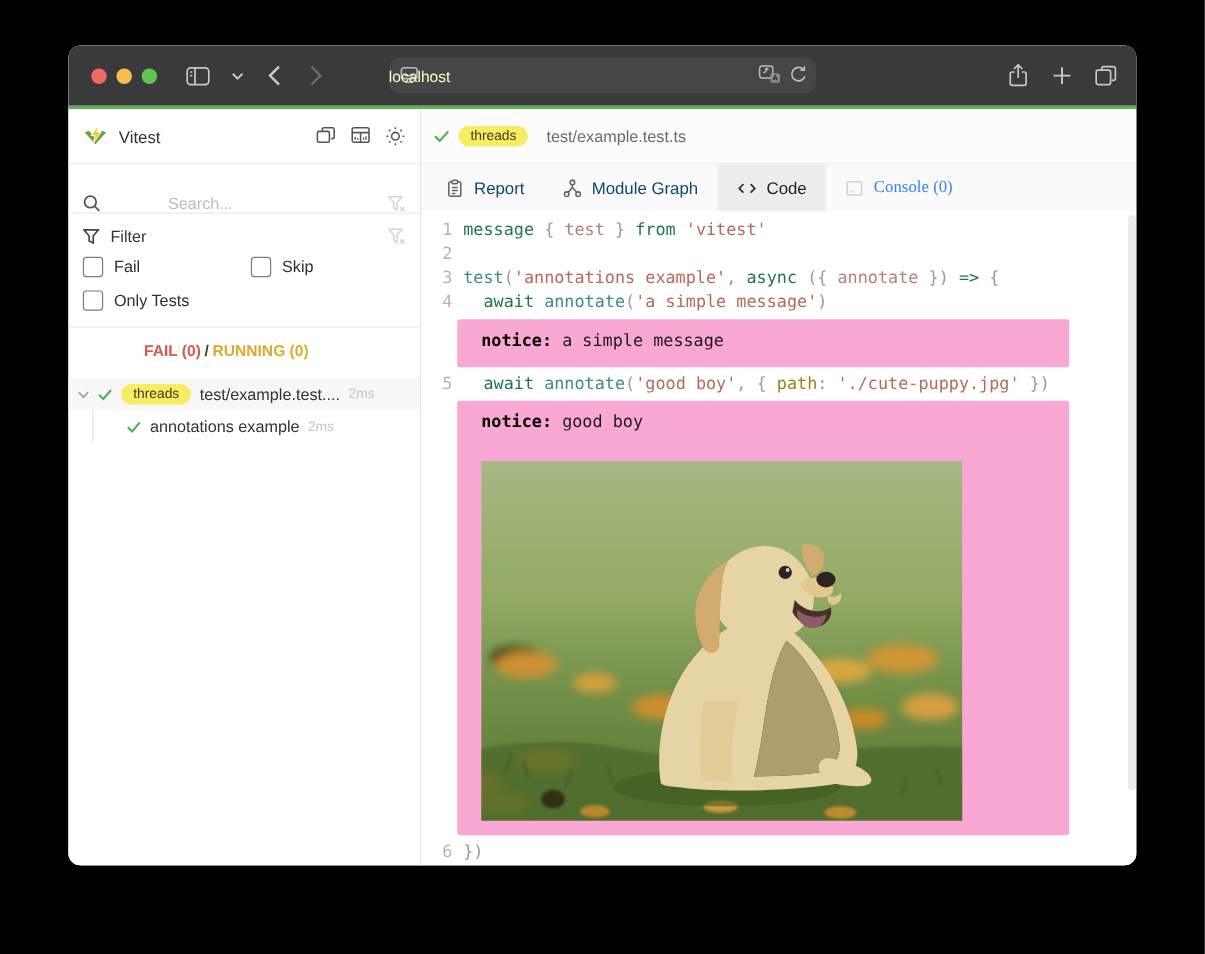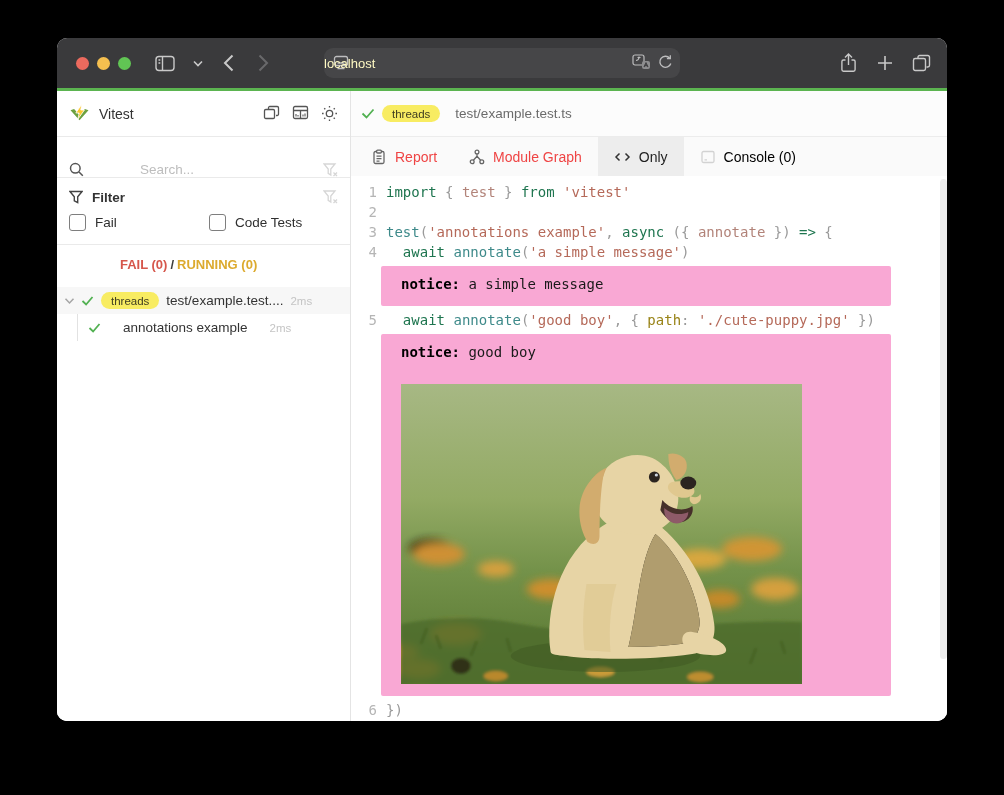--- a/index.html
+++ b/index.html
@@ -26,47 +26,47 @@
   .sidebar{width:293px;border-right:1px solid #e4e4e4;background:#fff;flex:none;position:relative;}
   .main{flex:1;position:relative;overflow:hidden;}
   
   .sb-header{height:45px;border-bottom:1px solid #eaeaea;display:flex;align-items:center;padding:0 12px;}
   .sb-title{font-size:14px;color:#333;font-weight:500;margin-left:9px;flex:1;}
   .sb-header-icons{display:flex;gap:12px;color:#555;}
   .sb-search{height:40px;border-bottom:1px solid #eaeaea;display:flex;align-items:flex-end;padding:0 12px;color:#8a8a8a;gap:46px;}
   .sb-search .ph{margin-left:10px;font-size:13.5px;color:#bdbdbd;flex:1;}
   .filter-sec{padding:8px 12px 8px;border-bottom:1px solid #eaeaea;}
   .filter-title-row{height:22px;display:flex;align-items:center;color:#444;}
-  .filter-title{font-size:13.5px;font-weight:700;color:#333;margin-left:9px;flex:1;}
+  .filter-title{font-size:13.5px;font-weight:400;color:#333;margin-left:9px;flex:1;}
   .cb-grid{display:grid;grid-template-columns:140px 1fr;}
   .cb-item{height:28px;display:flex;align-items:center;}
   .cb-box{width:15px;height:15px;border:1.5px solid #7e7e7e;border-radius:3px;background:#fff;flex:none;}
   .cb-label{margin-left:9px;font-size:13.5px;color:#2f2f2f;}
   .status-block{padding:10px 0 6px 63px;font-size:13px;font-weight:700;line-height:20px;white-space:nowrap;}
   .st-fail{color:var(--fail);} .st-running{color:var(--running);} .st-pass{color:var(--pass);} .st-skip{color:var(--skip);}
   .st-sep{color:#3d3d3d;padding:0 3px;}
   .tree{margin-top:6px;}
   .tree-row{height:27px;display:flex;align-items:center;position:relative;}
   .tree-row.root{background:#f7f7f7;padding-left:7px;}
-  .tree-row.child{padding-left:31px;gap:15px;}
+  .tree-row.child{padding-left:48px;}
   .guide{position:absolute;left:20px;top:0;bottom:0;width:1px;background:#e2e2e2;}
   .chev{color:#a5a5a5;margin-right:6px;display:flex;}
   .tick{color:var(--check);display:flex;margin-right:7px;}
   .badge{background:var(--badge);color:#3e3c20;font-size:11.5px;padding:2.5px 10px;border-radius:10px;margin-right:7px;}
   .t-name{font-size:13.5px;color:#333;white-space:nowrap;overflow:hidden;}
   .t-time{font-size:11.5px;color:#c4c4c4;margin-left:7px;}
   
   .file-header{height:45px;background:#fcfcfc;border-bottom:1px solid #ececec;display:flex;align-items:center;padding:0 10px;}
   .file-name{font-size:13.5px;color:#6b6b6b;margin-left:8px;}
   .tabs{height:40px;background:#fafafa;border-bottom:1px solid #e8e8e8;display:flex;align-items:stretch;padding-left:4px;}
-  .tab{display:flex;align-items:center;gap:8px;padding:0 16px;font-size:14px;color:#ef4444;cursor:pointer;}
+  .tab{display:flex;align-items:center;gap:8px;padding:0 16px;font-size:14px;color:#0c4a6e;cursor:pointer;}
   .tab svg{color:#666;}
   .tab.active{background:#ededed;color:#1f1f1f;}
   .tab.active svg{color:#333;}
-  .tab.disabled{color:#000000;cursor:default;}
+  .tab.disabled{color:#3b82f6;cursor:default;font-family:Liberation Serif, serif;}
   .tab.disabled svg{color:#d2d2d2;}
   
   .code{position:absolute;top:85px;left:0;right:0;bottom:0;overflow:hidden;background:#fff;
         font-family:"DejaVu Sans Mono",monospace;font-size:14px;line-height:20px;padding-top:6px;}
   .code-line{display:flex;white-space:pre;}
   .ln{width:26px;text-align:right;color:#b5b5b5;flex:none;margin-right:9px;user-select:none;}
   .seg-kw{color:var(--syntax-kw);} .seg-fn{color:var(--syntax-fn);} .seg-str{color:var(--syntax-str);}
   .seg-var{color:var(--syntax-var);} .seg-prop{color:var(--syntax-prop);} .seg-pun{color:var(--syntax-pun);} .seg-pln{color:var(--syntax-pln);}
   .notice-block{margin:4px 0 4px 30px;width:510px;background:#f9a8d4;border-radius:2px;padding:8px 0 12px 20px;box-sizing:border-box;}
   .notice-line{line-height:20px;color:#1a1a1a;}
@@ -219,21 +219,25 @@
             </svg>
           </span>
         </div>
         <div class="cb-grid">
             <div class="cb-item">
               <span class="cb-box"></span>
               <span class="cb-label">Fail</span>
             </div>
             <div class="cb-item">
               <span class="cb-box"></span>
-              <span class="cb-label">Code Tests</span>
+              <span class="cb-label">Skip</span>
+            </div>
+            <div class="cb-item">
+              <span class="cb-box"></span>
+              <span class="cb-label">Only Tests</span>
             </div>
           </div>
       </div>
 
       <div class="status-block">
         <div><span class="st-fail">FAIL (0)</span><span class="st-sep">/</span><span class="st-running">RUNNING (0)</span></div>
       </div>
 
       <div class="tree">
           <div class="tree-row root">
@@ -295,34 +299,34 @@
               </svg>
             </span>
             <span>Module Graph</span>
           </div>
           <div class="tab active">
             <span>
               <svg width="17" height="14" viewBox="0 0 17 14" fill="none" stroke="currentColor" stroke-width="1.5">
                 <path d="M5.5 3.5L2 7l3.5 3.5M11.5 3.5L15 7l-3.5 3.5"></path>
               </svg>
             </span>
-            <span>Only</span>
+            <span>Code</span>
           </div>
           <div class="tab disabled">
             <span>
               <svg width="16" height="16" viewBox="0 0 16 16" fill="none" stroke="currentColor" stroke-width="1.3">
                 <rect x="2" y="2.5" width="12" height="11" rx="1.5"></rect>
                 <path d="M4.5 10.8h2.5"></path>
               </svg>
             </span>
             <span>Console (0)</span>
           </div>
         </div>
       <div class="code">
-          <div class="code-line"><span class="ln">1</span><span><span class="seg-kw">import</span><span class="seg-pun"> { </span><span class="seg-var">test</span><span class="seg-pun"> } </span><span class="seg-kw">from</span><span class="seg-str"> 'vitest'</span></span></div>
+          <div class="code-line"><span class="ln">1</span><span><span class="seg-kw">message</span><span class="seg-pun"> { </span><span class="seg-var">test</span><span class="seg-pun"> } </span><span class="seg-kw">from</span><span class="seg-str"> 'vitest'</span></span></div>
           <div class="code-line"><span class="ln">2</span><span></span></div>
           <div class="code-line"><span class="ln">3</span><span><span class="seg-fn">test</span><span class="seg-pun">(</span><span class="seg-str">'annotations example'</span><span class="seg-pun">, </span><span class="seg-kw">async</span><span class="seg-pun"> ({ </span><span class="seg-var">annotate</span><span class="seg-pun"> }) </span><span class="seg-kw">=&gt;</span><span class="seg-pun"> {</span></span></div>
           <div class="code-line"><span class="ln">4</span><span><span class="seg-pln">  </span><span class="seg-kw">await</span><span class="seg-pln"> </span><span class="seg-fn">annotate</span><span class="seg-pun">(</span><span class="seg-str">'a simple message'</span><span class="seg-pun">)</span></span></div>
           <div class="notice-block">
             <div class="notice-line"><b>notice:</b> a simple message</div>
           </div>
           <div class="code-line"><span class="ln">5</span><span><span class="seg-pln">  </span><span class="seg-kw">await</span><span class="seg-pln"> </span><span class="seg-fn">annotate</span><span class="seg-pun">(</span><span class="seg-str">'good boy'</span><span class="seg-pun">, { </span><span class="seg-prop">path</span><span class="seg-pun">: </span><span class="seg-str">'./cute-puppy.jpg'</span><span class="seg-pun"> })</span></span></div>
           <div class="notice-block">
             <div class="notice-line"><b>notice:</b> good boy</div>
   <svg class="notice-img" viewBox="0 0 402 300" preserveAspectRatio="none">

